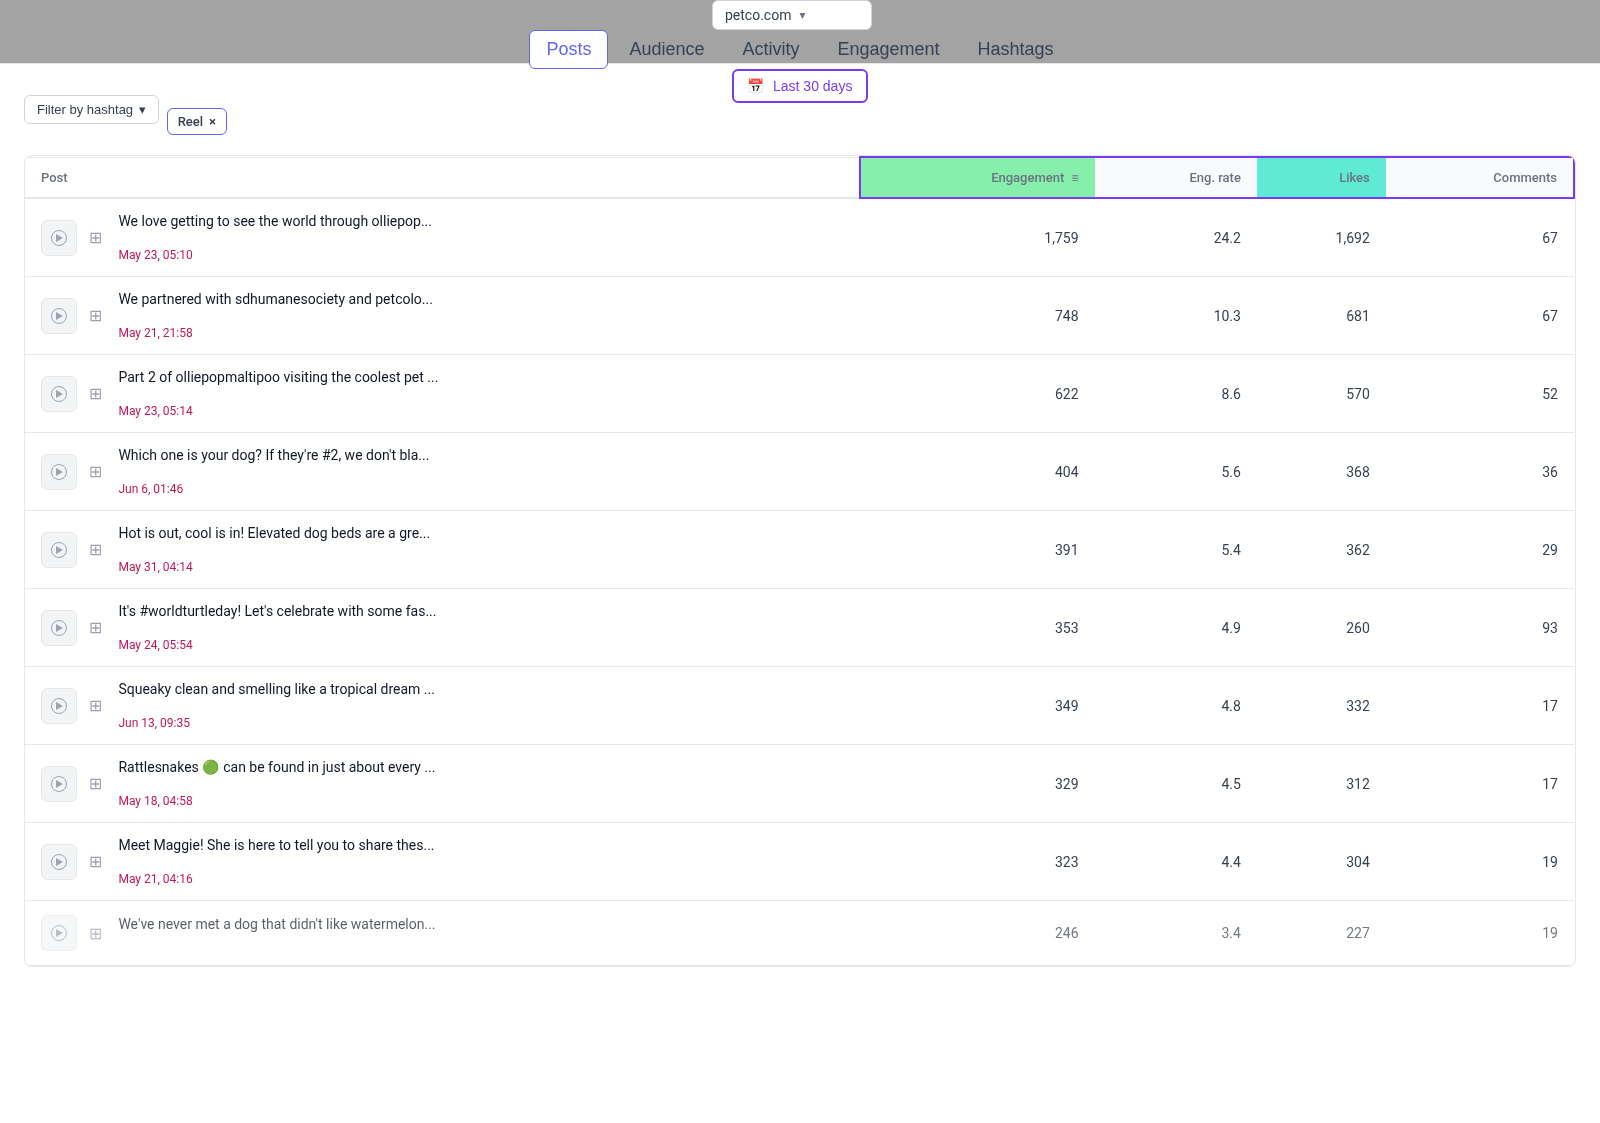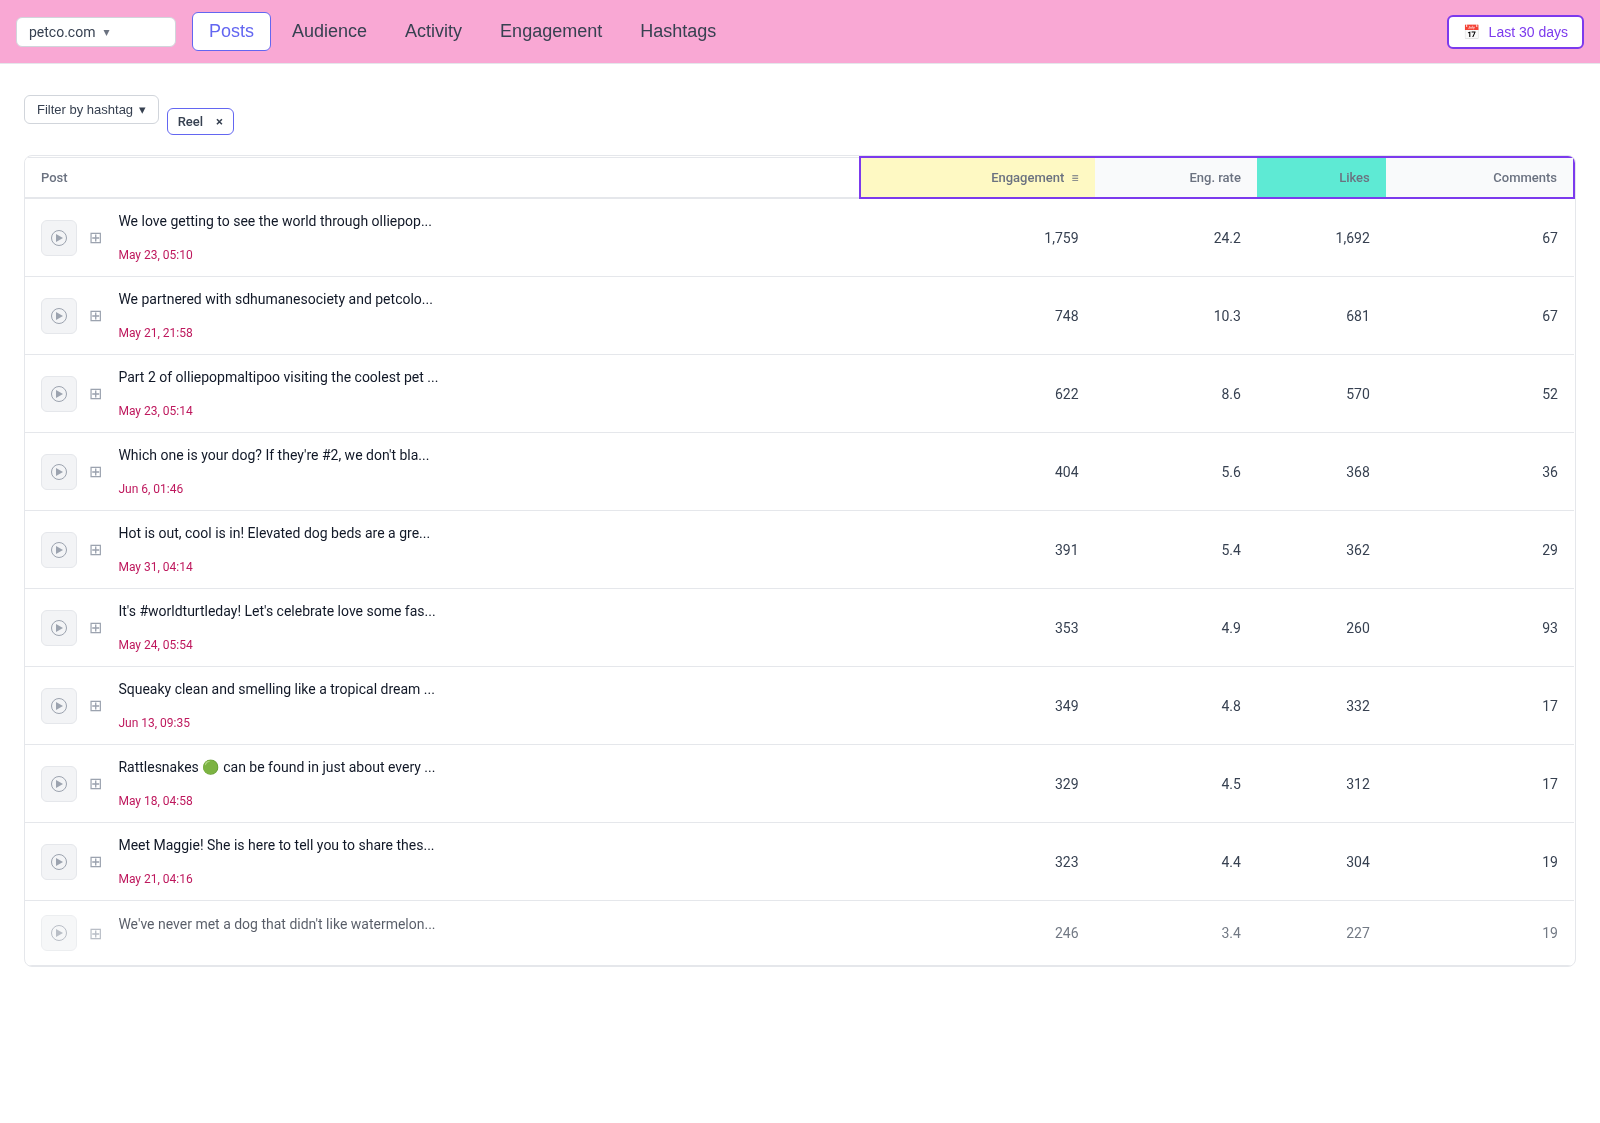--- a/index.html
+++ b/index.html
@@ -15,21 +15,22 @@
       max-width: 1600px;
       margin: 0 auto;
     }
     
     .top-nav {
       display: flex;
       align-items: center;
       padding: 0 16px;
       border-bottom: 1px solid #e5e7eb;
       height: 64px;
-      background: #f9a8d4;
+      background: #a3a3a3;
+      flex-direction: column;
     }
     .domain-selector {
       display: flex;
       align-items: center;
       border: 1px solid #d1d5db;
       border-radius: 6px;
       padding: 6px 12px;
       background: #fff;
       cursor: pointer;
       min-width: 160px;
@@ -111,21 +112,21 @@
       border-radius: 6px;
       padding: 6px 12px;
       background: #fff;
       color: #374151;
       font-size: 13px;
       cursor: pointer;
     }
     .filter-tag {
       display: flex;
       align-items: center;
-      gap: 13px;
+      gap: 6px;
       border: 1.5px solid #6366f1;
       border-radius: 6px;
       padding: 5px 10px;
       background: #fff;
       color: #374151;
       font-size: 13px;
       font-weight: 500;
       margin-top: 24px;
     }
     .filter-tag .close-btn {
@@ -267,21 +268,21 @@
       </div>
     </div>
 
     <div class="table-wrapper">
       <table class="posts-table">
         <thead>
           <tr>
             <th class="post-col">
               <span>Post</span>
             </th>
-            <th style="background:#fef9c3; text-align:right; position:relative; border-top: 2.5px solid #7c3aed; border-left: 2.5px solid #7c3aed; border-bottom: 2.5px solid #7c3aed;">
+            <th style="background:#86efac; text-align:right; position:relative; border-top: 2.5px solid #7c3aed; border-left: 2.5px solid #7c3aed; border-bottom: 2.5px solid #7c3aed;">
               <span>Engagement</span>
               <span class="sort-icon">≡</span>
             </th>
             <th style="background:#f9fafb; text-align:right; border-top: 2.5px solid #7c3aed; border-bottom: 2.5px solid #7c3aed;">
               <span>Eng. rate</span>
             </th>
             <th style="background:#5eead4; text-align:right; border-top: 2.5px solid #7c3aed; border-bottom: 2.5px solid #7c3aed;">
               <span>Likes</span>
             </th>
             <th style="background:#f9fafb; text-align:right; border-top: 2.5px solid #7c3aed; border-right: 2.5px solid #7c3aed; border-bottom: 2.5px solid #7c3aed;">
@@ -393,21 +394,21 @@
             <tr>
       <td class="post-td">
         <div class="post-cell">
           <div class="post-thumb">
             <div class="play-icon">
               <div class="play-triangle"></div>
             </div>
           </div>
           <span style="color:#9ca3af; font-size:16px; margin-right:4px;">⊞</span>
           <div class="post-info">
-            <span class="post-text">It's #worldturtleday! Let's celebrate love some fas...</span>
+            <span class="post-text">It's #worldturtleday! Let's celebrate with some fas...</span>
             <span class="post-date">May 24, 05:54</span>
           </div>
         </div>
       </td>
       <td>353</td>
       <td>4.9</td>
       <td>260</td>
       <td>93</td>
     </tr>
             <tr>

